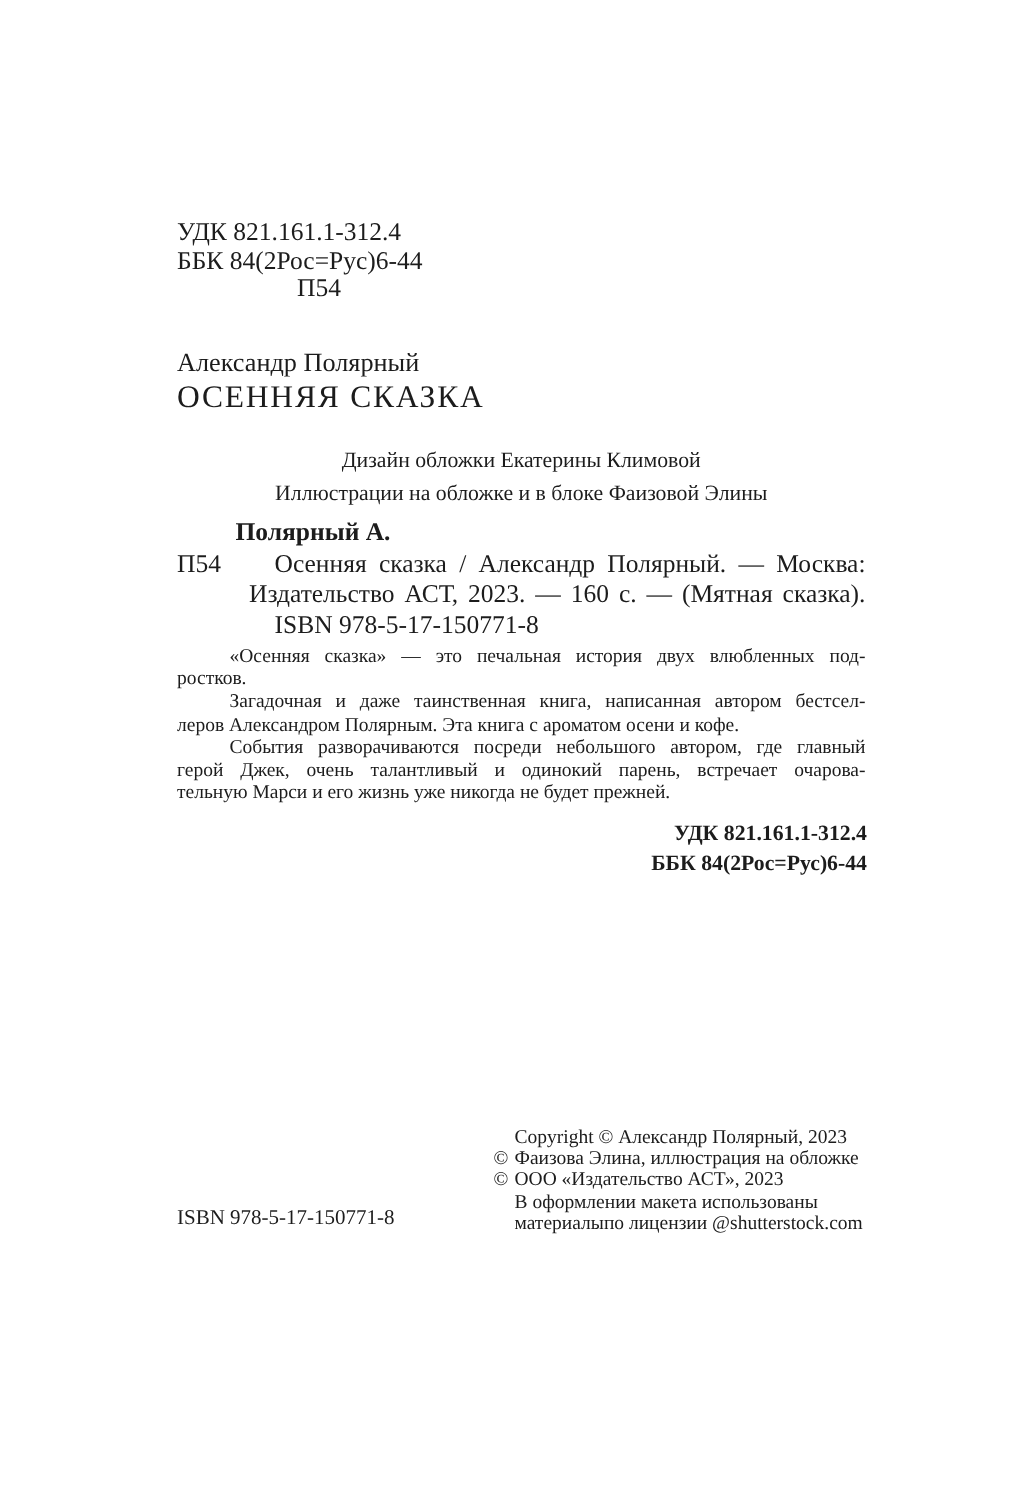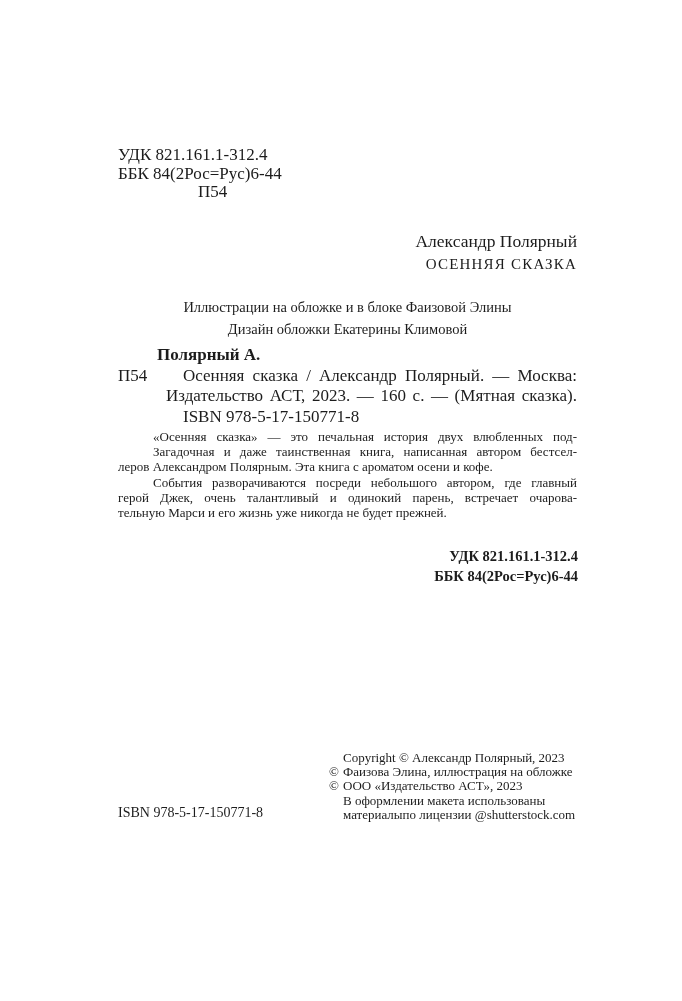--- a/index.html
+++ b/index.html
@@ -22,24 +22,24 @@
     white-space: nowrap;
   }
   .top-codes .auth-code { padding-left: 80px; }
 
   
   .title-block {
     position: absolute;
     left: 118px;
     top: 230px;
     width: 459px;
-    text-align: right;
+    text-align: left;
   }
   .title-block .author { font-size: 17.5px; line-height: 23px; }
-  .title-block .book-title { font-size: 15px; line-height: 23px; letter-spacing: 1.2px; }
+  .title-block .book-title { font-size: 21px; line-height: 23px; letter-spacing: 1.2px; }
 
   
   .credits {
     position: absolute;
     left: 118px;
     top: 296px;
     width: 459px;
     text-align: center;
     font-size: 14.5px;
     line-height: 22px;
@@ -115,36 +115,37 @@
     <div>ББК 84(2Рос=Рус)6-44</div>
     <div class="auth-code">П54</div>
   </div>
 
   <div class="title-block">
     <div class="author">Александр Полярный</div>
     <div class="book-title">ОСЕННЯЯ СКАЗКА</div>
   </div>
 
   <div class="credits">
+    <div>Дизайн обложки Екатерины Климовой</div>
     <div>Иллюстрации на обложке и в блоке Фаизовой Элины</div>
-    <div>Дизайн обложки Екатерины Климовой</div>
   </div>
 
   <div class="catalog">
     <div class="catalog-heading">Полярный А.</div>
     <div class="catalog-entry">
       <span class="catalog-code">П54</span>
       <div class="c-line1">Осенняя сказка / Александр Полярный. — Москва:</div>
       <div class="c-line2">Издательство АСТ, 2023. — 160 с. — (Мятная сказка).</div>
       <div class="c-isbn">ISBN 978-5-17-150771-8</div>
     </div>
   </div>
 
   <div class="annotation">
     <div class="a-first a-just">«Осенняя сказка» — это печальная история двух влюбленных под-</div>
+    <div>ростков.</div>
     <div class="a-first a-just">Загадочная и даже таинственная книга, написанная автором бестсел-</div>
     <div>леров Александром Полярным. Эта книга с ароматом осени и кофе.</div>
     <div class="a-first a-just">События разворачиваются посреди небольшого автором, где главный</div>
     <div class="a-just">герой Джек, очень талантливый и одинокий парень, встречает очарова-</div>
     <div>тельную Марси и его жизнь уже никогда не будет прежней.</div>
   </div>
 
   <div class="bottom-codes">
     <div>УДК 821.161.1-312.4</div>
     <div>ББК 84(2Рос=Рус)6-44</div>

